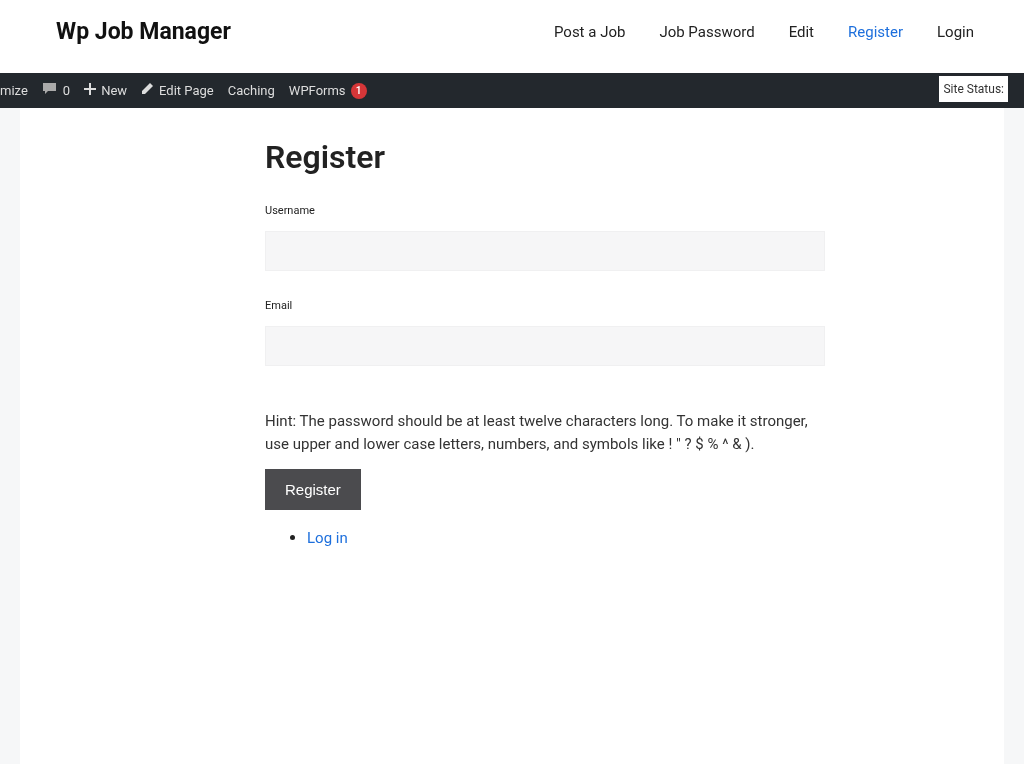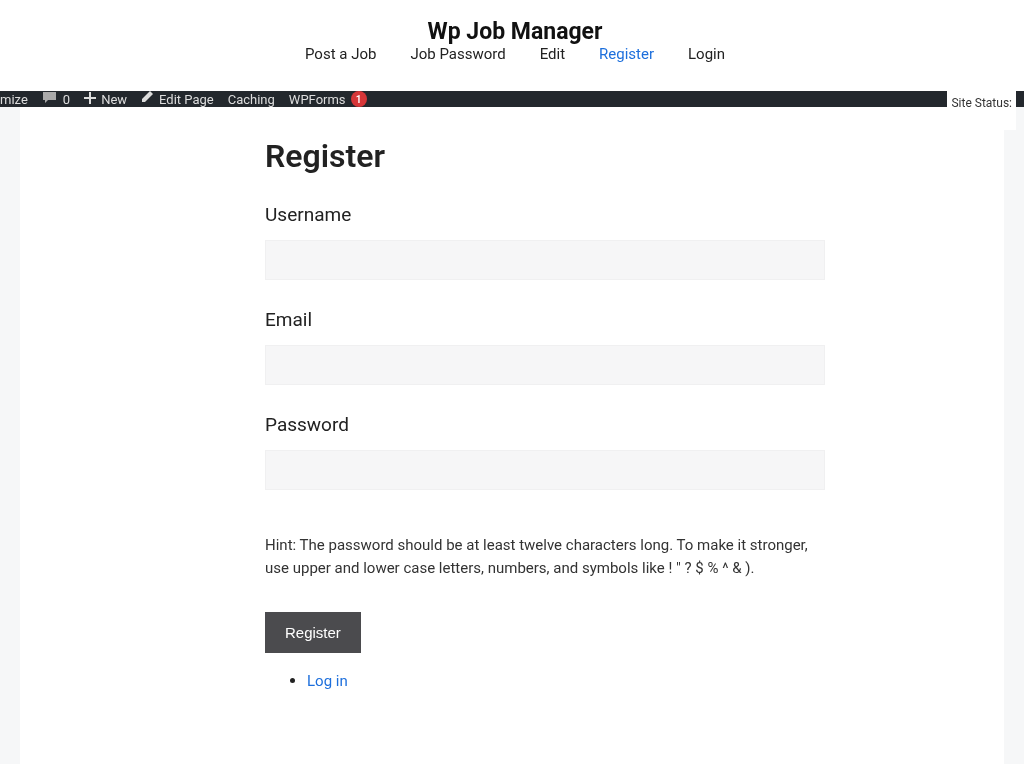--- a/index.html
+++ b/index.html
@@ -11,21 +11,20 @@
       height: 764px;
       overflow: hidden;
     }
     
     .site-header {
       display: flex;
       align-items: center;
       justify-content: space-between;
       padding: 18px 50px 28px 56px;
       background: #fff;
-      flex-direction: column;
     }
     .site-title {
       font-size: 23px;
       font-weight: 700;
       color: #111;
     }
     .site-nav {
       display: flex;
       gap: 34px;
       text-align: center;
@@ -35,21 +34,21 @@
       color: #222;
       cursor: pointer;
     }
     .site-nav .active {
       color: #1d6fdc;
     }
     
     .admin-bar {
       background: #23282d;
       color: #ddd;
-      height: 16px;
+      height: 35px;
       display: flex;
       align-items: center;
       padding: 0 10px 0 0;
       font-size: 13px;
       position: relative;
     }
     .admin-bar .left {
       display: flex;
       align-items: center;
       gap: 14px;
@@ -75,26 +74,26 @@
       align-items: center;
       justify-content: center;
       font-size: 10px;
       font-weight: 600;
     }
     .admin-bar .ico {
       display: inline-block;
     }
     .right-status {
       position: absolute;
-      right: 8px;
+      right: 16px;
       top: 76px;
       background: #fff;
       color: #333;
       font-size: 12px;
-      padding: 20px 4px;
+      padding: 6px 4px;
     }
     
     .page-wrap {
       background: #f6f7f8;
       min-height: calc(764px - 102px);
       padding: 0;
     }
     .content-card {
       background: #fff;
       margin: 0 20px;
@@ -109,38 +108,38 @@
       font-size: 32px;
       font-weight: 600;
       color: #222;
       margin-bottom: 28px;
     }
     .form-field {
       margin-bottom: 28px;
     }
     .form-field label {
       display: block;
-      font-size: 19px;
+      font-size: 11px;
       color: #222;
       margin-bottom: 14px;
     }
     .form-field input {
       width: 100%;
       height: 40px;
       background: #f6f6f7;
       border: 1px solid #f0f0f1;
       padding: 8px 10px;
       font-size: 15px;
       color: #333;
     }
     .hint {
       font-size: 15px;
       color: #333;
       margin-top: 44px;
-      margin-bottom: 33px;
+      margin-bottom: 14px;
       line-height: 1.5;
     }
     .btn-register {
       background: #4b4b4e;
       color: #fff;
       border: none;
       padding: 12px 20px;
       font-size: 15px;
       cursor: pointer;
     }
@@ -218,24 +217,20 @@
       <div class="form-field">
         <label>Username</label>
         <input type="text" style="">
       </div>
 
       <div class="form-field">
         <label>Email</label>
         <input type="text" style="">
       </div>
 
-      <div class="form-field">
-        <label>Password</label>
-        <input type="password" style="">
-      </div>
 
 
       <p class="hint">Hint: The password should be at least twelve characters long. To make it stronger, use upper and lower case letters, numbers, and symbols like ! " ? $ % ^ &amp; ).</p>
 
       <button class="btn-register">Register</button>
 
       <ul class="links-list">
         <li>
           <a>Log in</a>
         </li>

